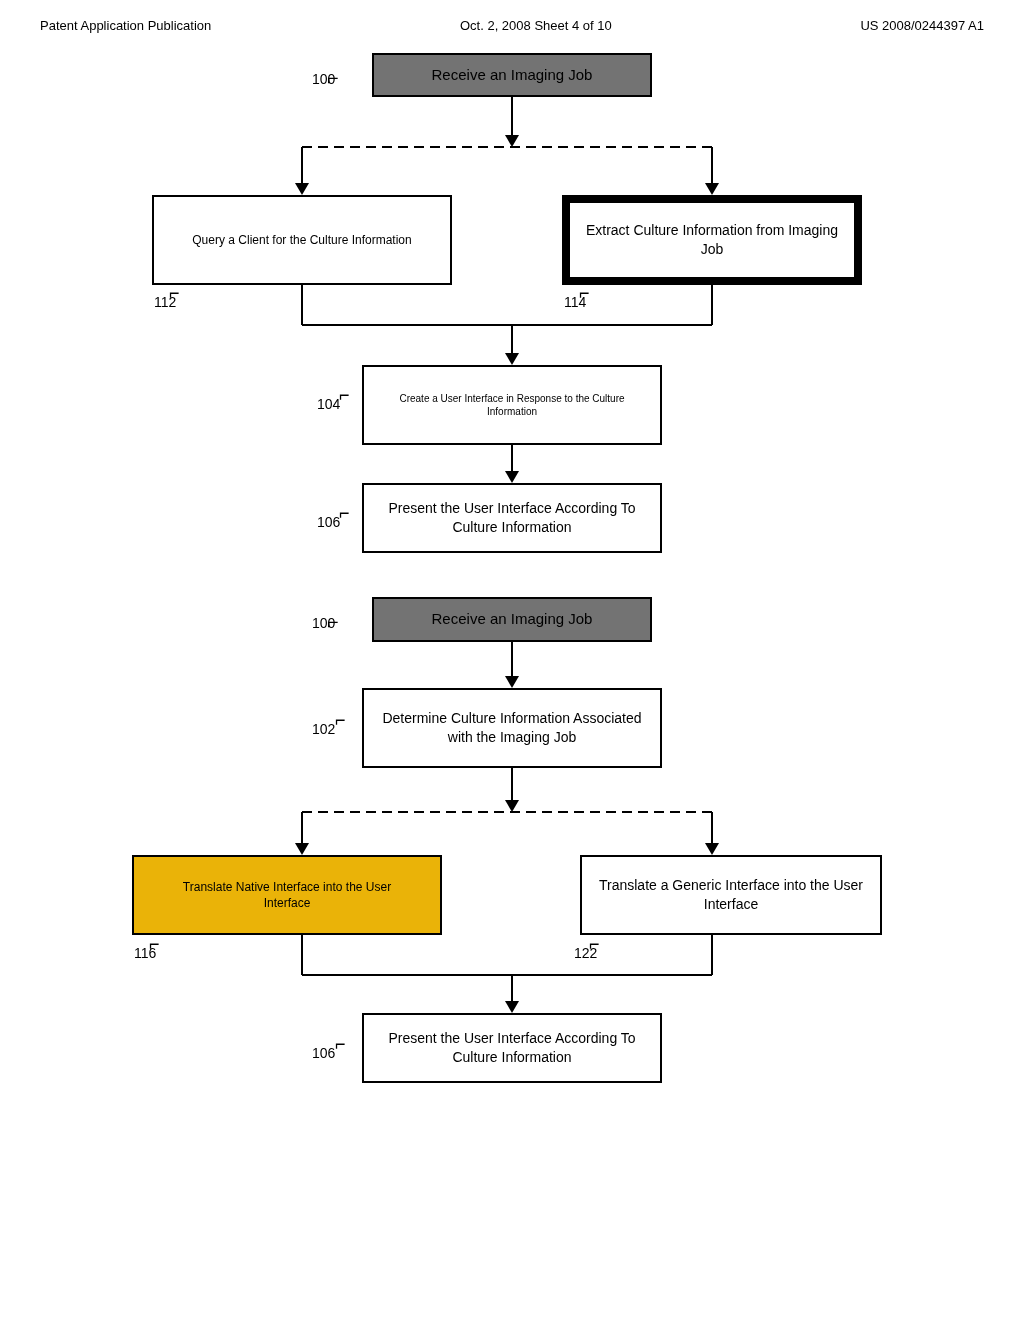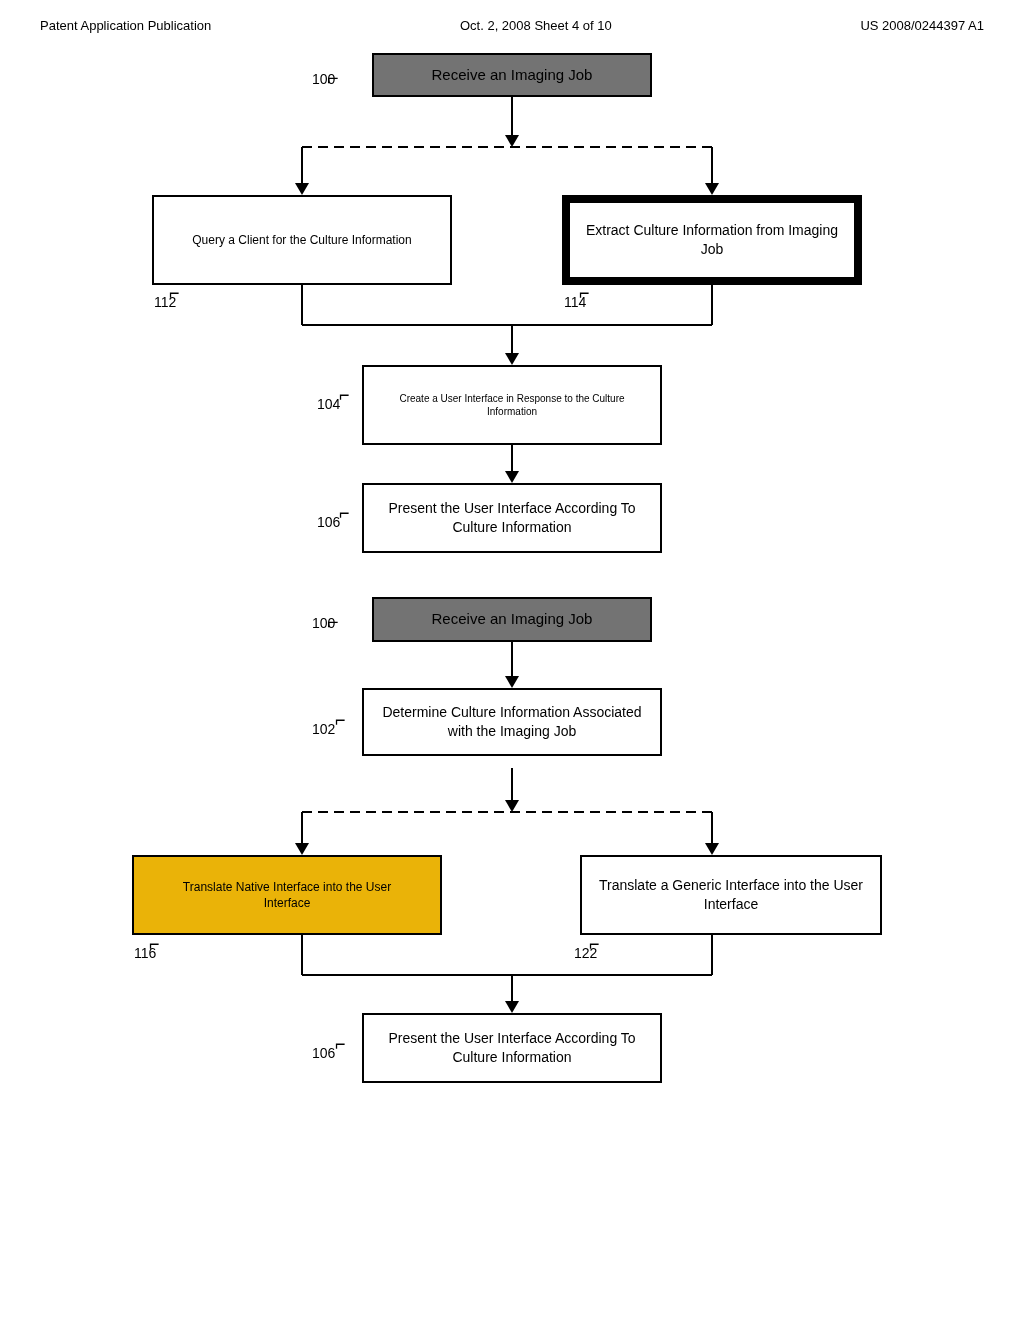--- a/index.html
+++ b/index.html
@@ -147,21 +147,21 @@
       <span style="position:absolute; left:calc(50% - 185px); top:14px; font-size:20px; color:#000;">⌐</span>
       <div class="flow-box" style="width:280px;">Receive an Imaging Job</div>
     </div>
 
     <svg width="820" height="450" style="display:block; margin:0 auto;">
 
       <line x1="410" y1="0" x2="410" y2="38" stroke="#000" stroke-width="2"></line>
       <polygon points="403,34 417,34 410,46" fill="#000"></polygon>
 
       <foreignObject x="260" y="46" width="300" height="80">
-        <div xmlns="http://www.w3.org/1999/xhtml" style="border:2px solid #000; background:#fff; text-align:center; padding:8px 10px; font-size:14px; line-height:1.35; height:68px; display:flex; align-items:center; justify-content:center;">
+        <div xmlns="http://www.w3.org/1999/xhtml" style="border:2px solid #000; background:#fff; text-align:center; padding:8px 10px; font-size:14px; line-height:1.35; height:80px; display:flex; align-items:center; justify-content:center;">
           Determine Culture Information Associated with the Imaging Job
         </div>
       </foreignObject>
 
       <text x="210" y="92" font-size="14" fill="#000">102</text>
       <text x="233" y="84" font-size="18" fill="#000">⌐</text>
 
       <line x1="410" y1="126" x2="410" y2="162" stroke="#000" stroke-width="2"></line>
       <polygon points="403,158 417,158 410,170" fill="#000"></polygon>
 

